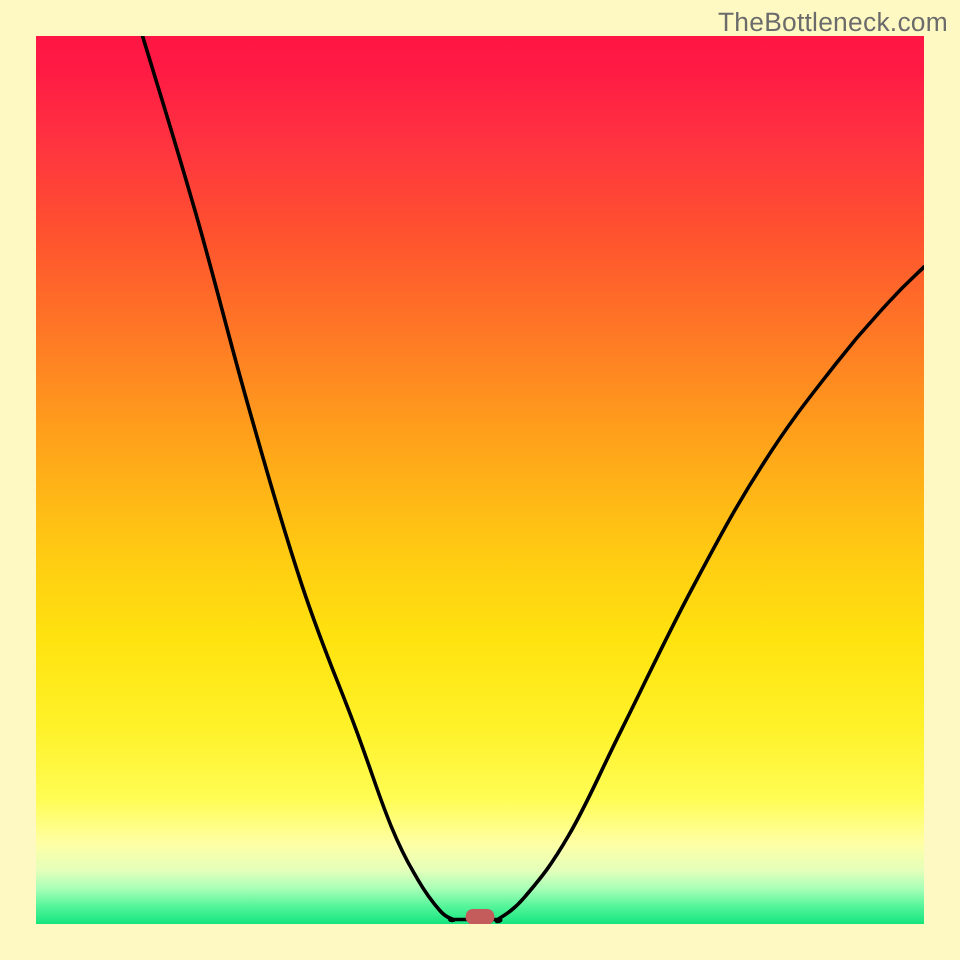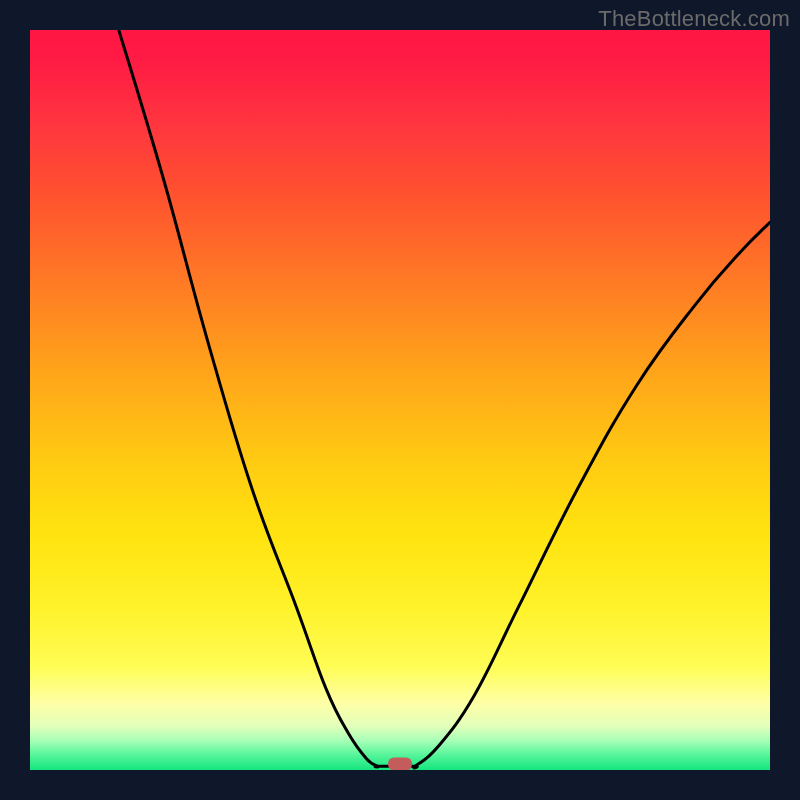--- a/index.html
+++ b/index.html
@@ -10,21 +10,21 @@
     background: #000;
     overflow: hidden;
     font-family: Arial, Helvetica, sans-serif;
   }
   .frame {
     position: absolute;
     left: 0;
     top: 0;
     width: 800px;
     height: 800px;
-    background: #0f172a;
+    background: #fef9c3;
   }
   .watermark {
     position: absolute;
     top: 6px;
     right: 10px;
     color: #6b6b6b;
     font-size: 22px;
     font-weight: 500;
     letter-spacing: 0.2px;
     z-index: 50;

